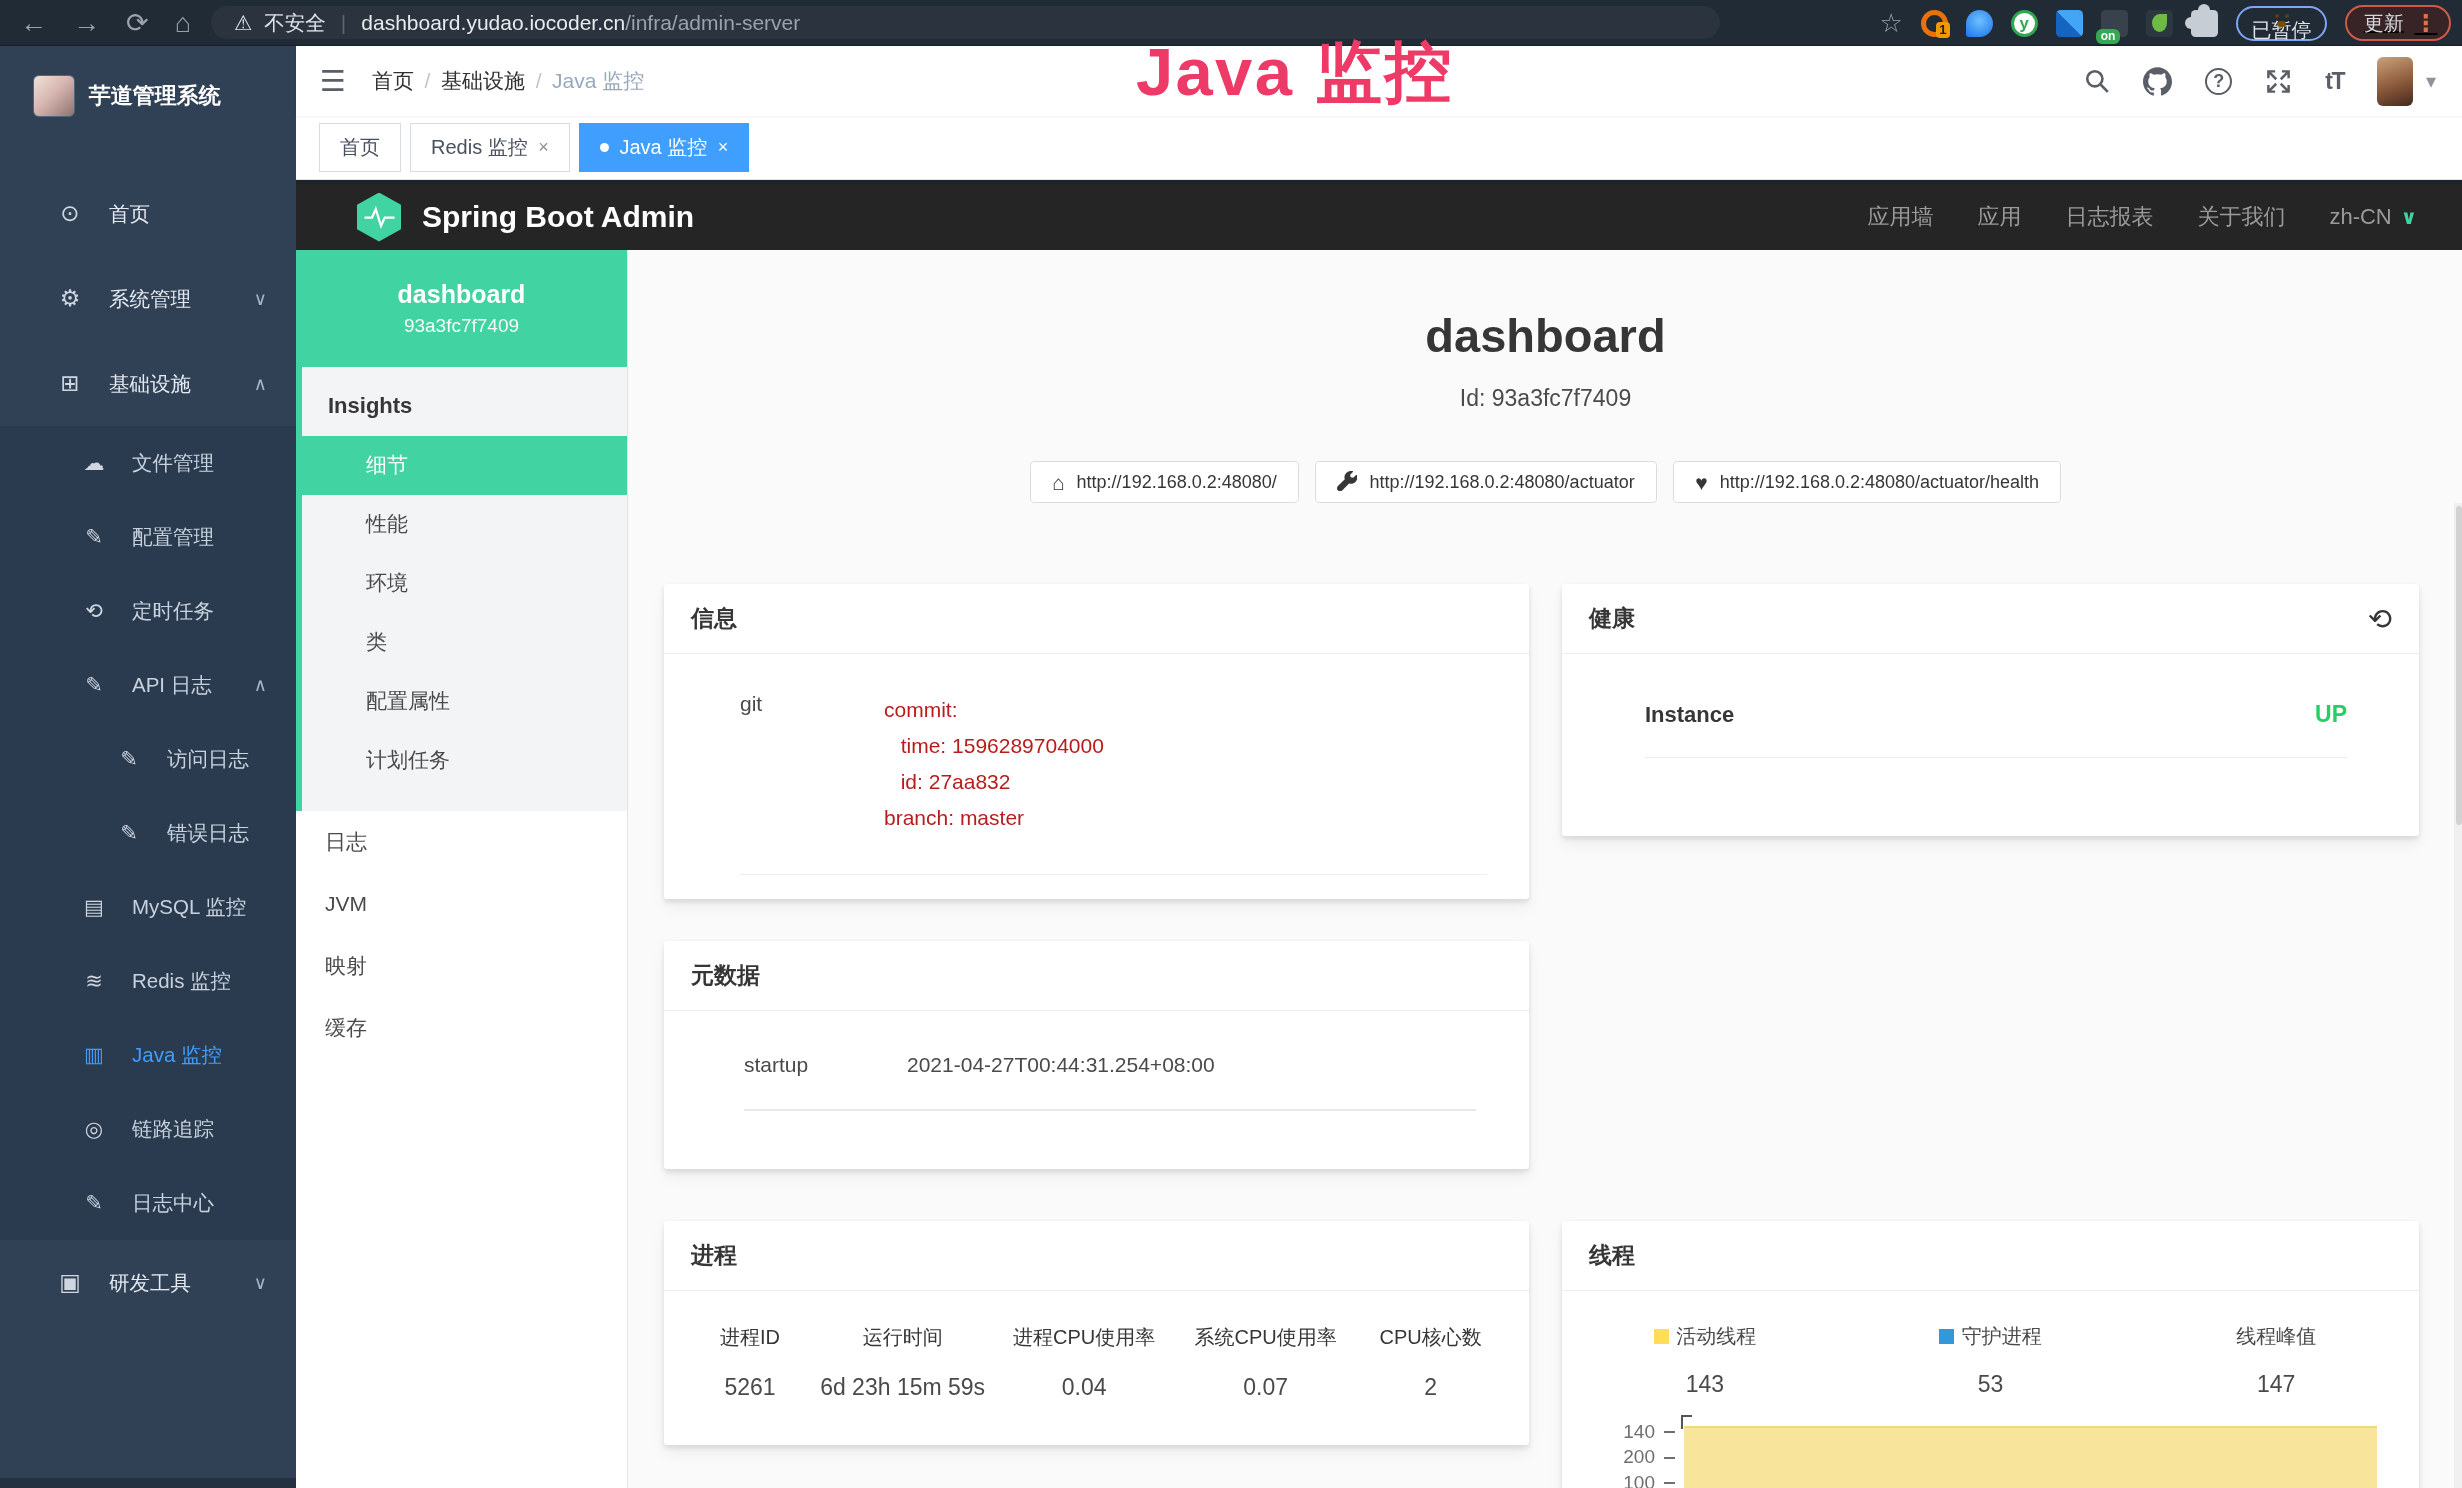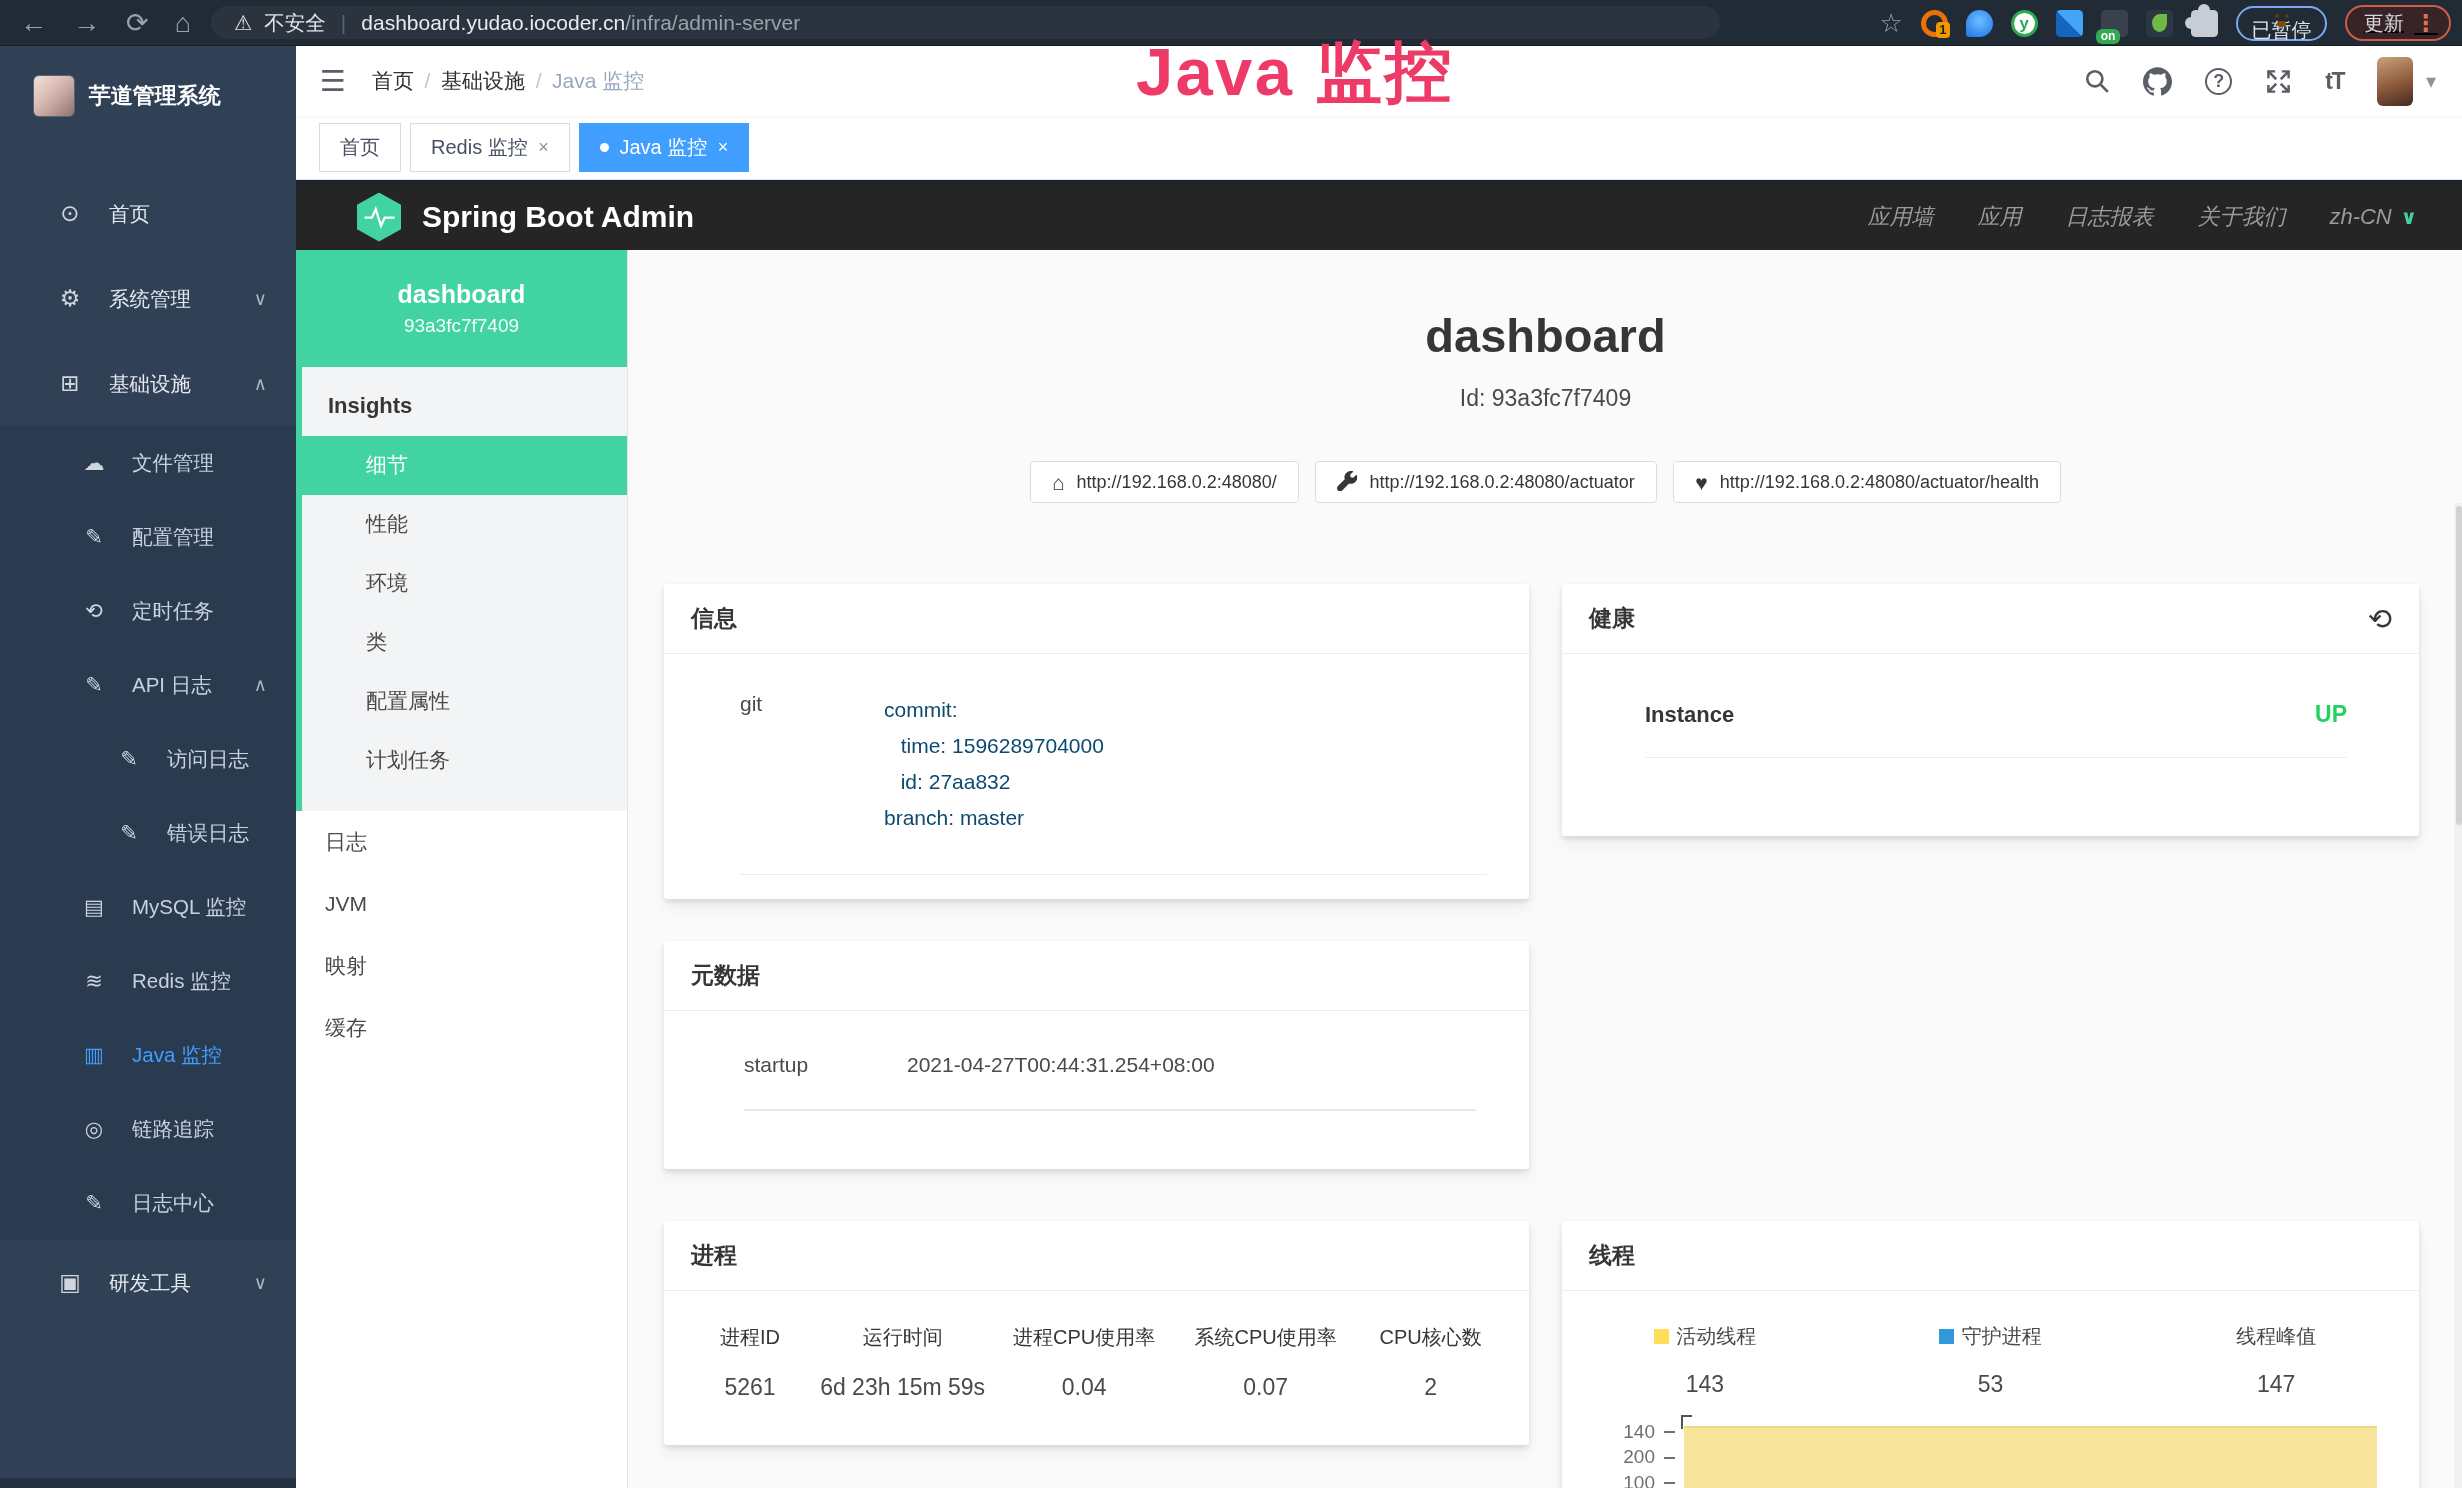--- a/index.html
+++ b/index.html
@@ -76,21 +76,21 @@
   .tabs-row{height:64px;background:#fff;border-bottom:1.5px solid #e2e5ec;display:flex;align-items:center;padding-left:23px;gap:9px;}
   .tab{height:49px;display:flex;align-items:center;padding:0 20px;border:1.5px solid #d8dce5;background:#fff;color:#495060;font-size:20px;gap:10.6px;cursor:pointer;}
   .tab .tclose{font-size:18px;color:#8a909c;}
   .tab.active{background:#409eff;border-color:#409eff;color:#fff;}
   .tab.active .tclose{color:#fff;}
   .tab .dot{width:9px;height:9px;border-radius:50%;background:#fff;display:inline-block;}
 
   .sba-header{height:70px;border-top:4.6px solid #1b232d;background:#252525;display:flex;align-items:center;position:relative;}
   .sba-logo{width:44px;height:49px;margin-left:61px;background:#41d3a2;clip-path:polygon(50% 0,100% 25%,100% 75%,50% 100%,0 75%,0 25%);display:flex;align-items:center;justify-content:center;}
   .sba-brand{color:#fff;font-size:30px;font-weight:bold;margin-left:21px;}
-  .sba-nav{position:absolute;right:46px;display:flex;align-items:center;gap:44px;font-style:italic;}
+  .sba-nav{position:absolute;right:46px;display:flex;align-items:center;gap:44px;}
   .sba-nav .nlink{color:#9b9b9b;font-size:22px;cursor:pointer;}
   .sba-nav .locale{color:#9b9b9b;font-size:22px;display:flex;align-items:center;gap:9px;}
   .sba-nav .locale .lchev{color:#41d3a2;font-weight:bold;font-size:20px;}
 
   .sba-body{flex:1;display:flex;min-height:0;}
   .sba-sidebar{width:332px;background:#fff;border-right:1.5px solid #e4e4e4;}
   .instance-header{height:117px;background:#41d3a2;color:#fff;display:flex;flex-direction:column;align-items:center;justify-content:center;gap:6px;}
   .instance-name{font-size:25px;font-weight:bold;}
   .instance-id{font-size:19px;opacity:.95;}
   .insights-group{background:#f3f4f5;border-left:6px solid #41d3a2;padding-bottom:21px;}
@@ -104,21 +104,21 @@
   .page-subtitle{position:absolute;top:135px;left:0;right:0;text-align:center;font-size:23px;color:#4a4a4a;}
   .links-row{position:absolute;top:211px;left:0;right:0;display:flex;justify-content:center;gap:16.7px;}
   .link-btn{height:42px;border:1.5px solid #dcdcdc;border-radius:4.6px;background:#fff;display:flex;align-items:center;gap:12px;padding:0 21px;font-size:18px;color:#363636;cursor:pointer;}
   .link-btn .li{font-size:21px;line-height:1;}
 
   .card{position:absolute;background:#fff;border-radius:3px;box-shadow:0 2.3px 5.3px rgba(0,0,0,.10),0 9px 15px rgba(0,0,0,.05);}
   .card-header{height:70px;display:flex;align-items:center;justify-content:space-between;padding:0 27px;font-size:23px;font-weight:600;color:#363636;border-bottom:1.5px solid #ededed;}
   .card-header .hist{font-size:29px;font-weight:normal;color:#363636;cursor:pointer;}
   .kv{display:flex;margin:38px 42px 0 76px;border-bottom:1.5px solid #ededed;padding-bottom:38px;}
   .kv .k{width:144px;font-size:21px;color:#4a4a4a;flex-shrink:0;}
-  .kv .v{flex:1;font-size:21px;color:#0c4a6e;line-height:36px;}
+  .kv .v{flex:1;font-size:21px;color:#b91c1c;line-height:36px;}
   .kv .v .ind{padding-left:16.7px;}
   .health-row{display:flex;justify-content:space-between;align-items:center;margin:47px 72px 0 83px;border-bottom:1.5px solid #ededed;padding-bottom:29px;}
   .health-row .hk{font-size:22px;font-weight:600;color:#363636;}
   .health-row .hv{font-size:23px;font-weight:bold;}
   .meta-row{display:flex;margin:42px 53px 0 80px;border-bottom:2.3px solid #e8e8e8;padding-bottom:32px;}
   .meta-row .k{width:163px;font-size:21px;color:#4a4a4a;}
   .meta-row .v{font-size:21px;color:#4a4a4a;}
   .proc-table{display:flex;margin:33px 20px 0 20px;}
   .pcol{text-align:center;}
   .pcol .ph{font-size:20px;color:#363636;}

